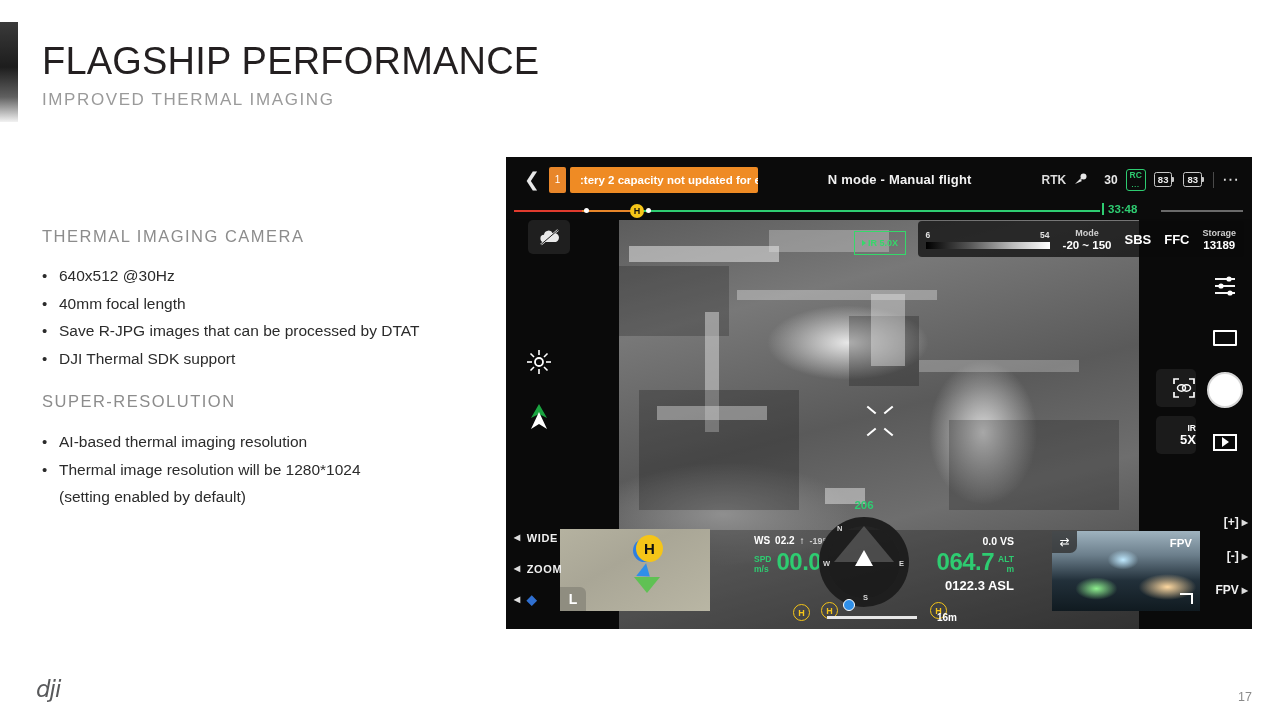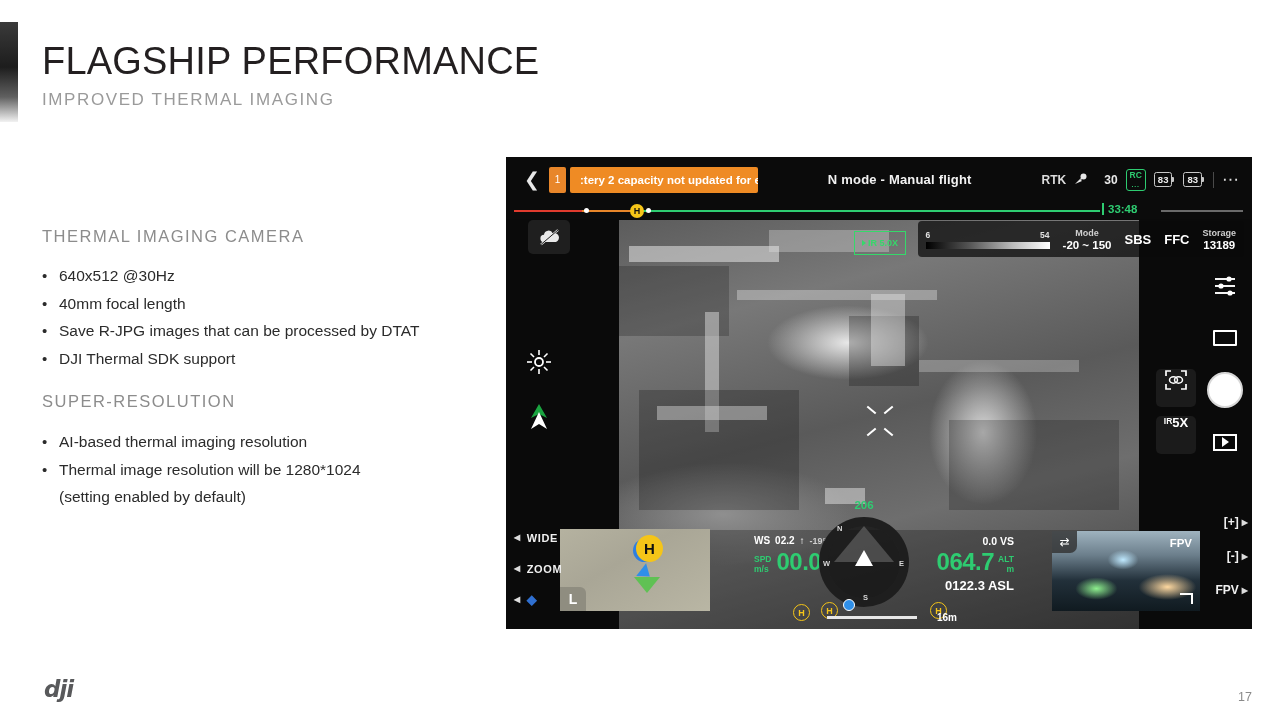--- a/index.html
+++ b/index.html
@@ -41,22 +41,22 @@
     display: flex; align-items: flex-start;
     font-size: 15.5px; color: #2b2b2b; line-height: 27.5px;
   }
   .bullet .dot {
     width: 17px; flex: 0 0 17px; color: #2b2b2b; font-size: 15px; line-height: 27.5px;
   }
   .bullet .txt { white-space: pre-line; }
 
   
   .dji-logo {
-    position: absolute; left: 44px; bottom: 18px;
-    font-size: 23px; font-weight: bold; color: #58595b;
+    position: absolute; left: 36px; bottom: 18px;
+    font-size: 23px; font-weight: normal; color: #58595b;
     font-style: italic; letter-spacing: -1px;
     font-family: "DejaVu Sans", sans-serif;
   }
   .page-num {
     position: absolute; right: 28px; bottom: 16px;
     font-size: 12.5px; color: #8a8a8a;
   }
 
   
   .ui {
@@ -289,21 +289,21 @@
     border: 2px solid #d8d8d8;
   }
   .play-icon {
     width: 24px; height: 17px; border: 2px solid #fff;
     display: flex; align-items: center; justify-content: center;
   }
   .play-tri { width: 0; height: 0; border-left: 7px solid #fff; border-top: 5px solid transparent; border-bottom: 5px solid transparent; }
   .mid-right { position: absolute; right: 56px; top: 212px; z-index: 11; }
   .sq-btn {
     width: 40px; height: 38px; background: #1b1b1b; border-radius: 5px;
-    display: flex; flex-direction: row; align-items: flex-start; justify-content: center;
+    display: flex; flex-direction: column; align-items: flex-end; justify-content: center;
     color: #fff; margin-bottom: 9px;
   }
   .ir-top { font-size: 8.5px; font-weight: bold; line-height: 10px; }
   .ir-bot { font-size: 13px; font-weight: bold; line-height: 14px; }
   .zoom-ctrls { position: absolute; right: 4px; bottom: 22px; z-index: 13; }
   .zc-row {
     display: flex; align-items: center; justify-content: flex-end; gap: 3px;
     height: 34px; color: #f0f0f0; font-size: 12px; font-weight: bold;
   }
   .zc-row .arr { font-size: 8px; color: #ddd; }

